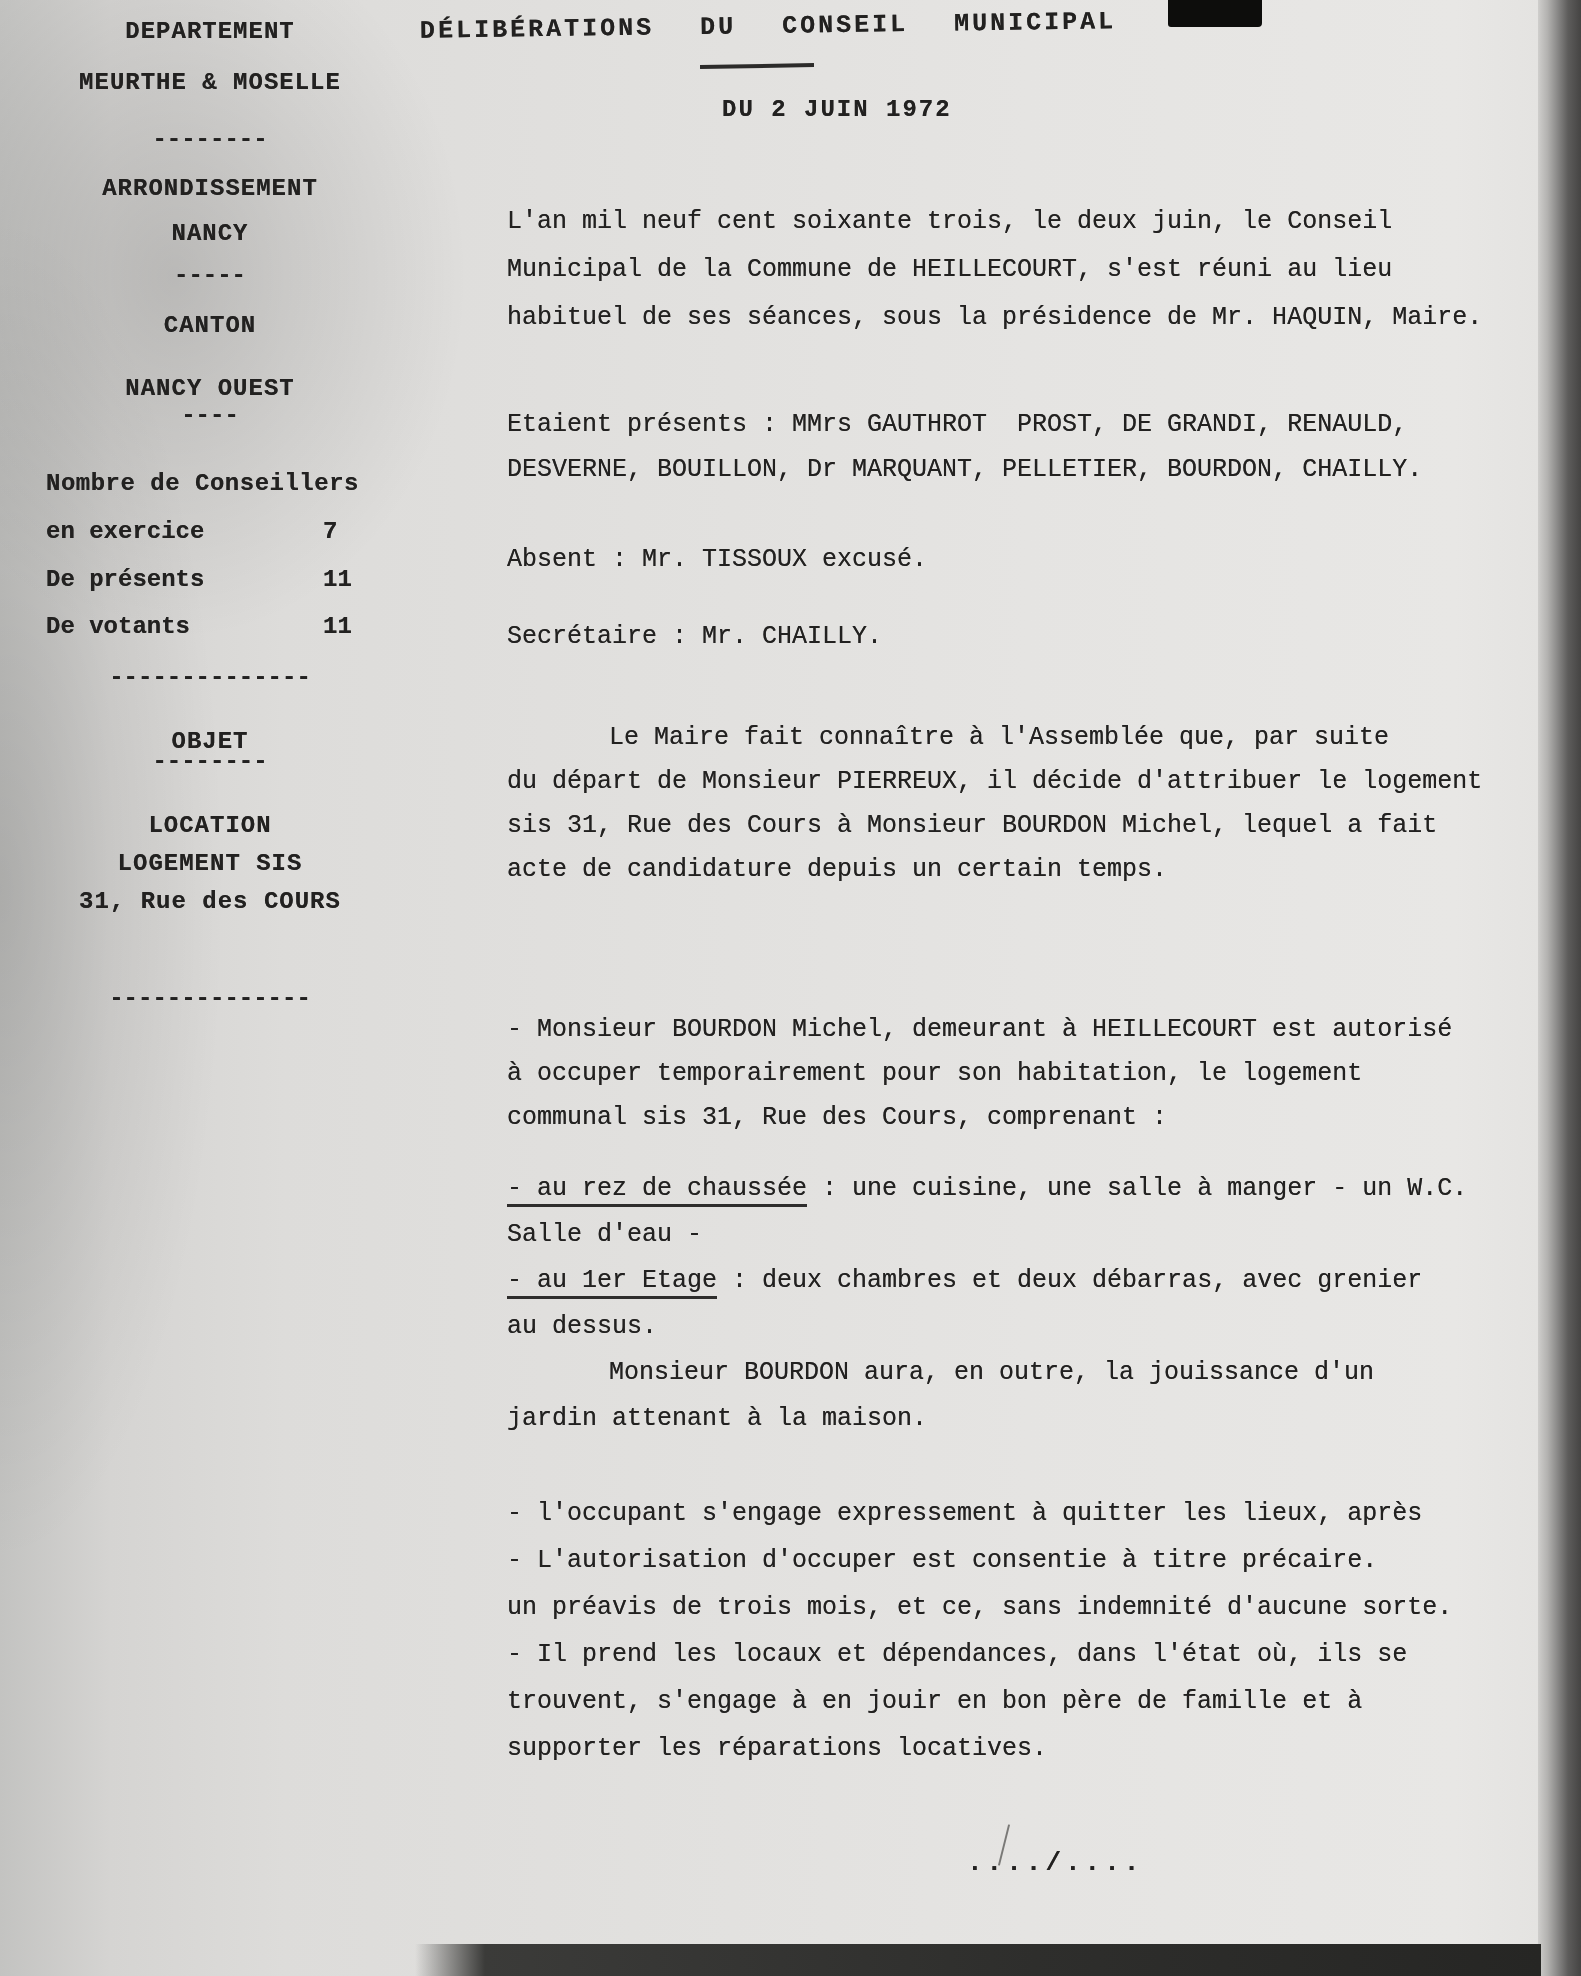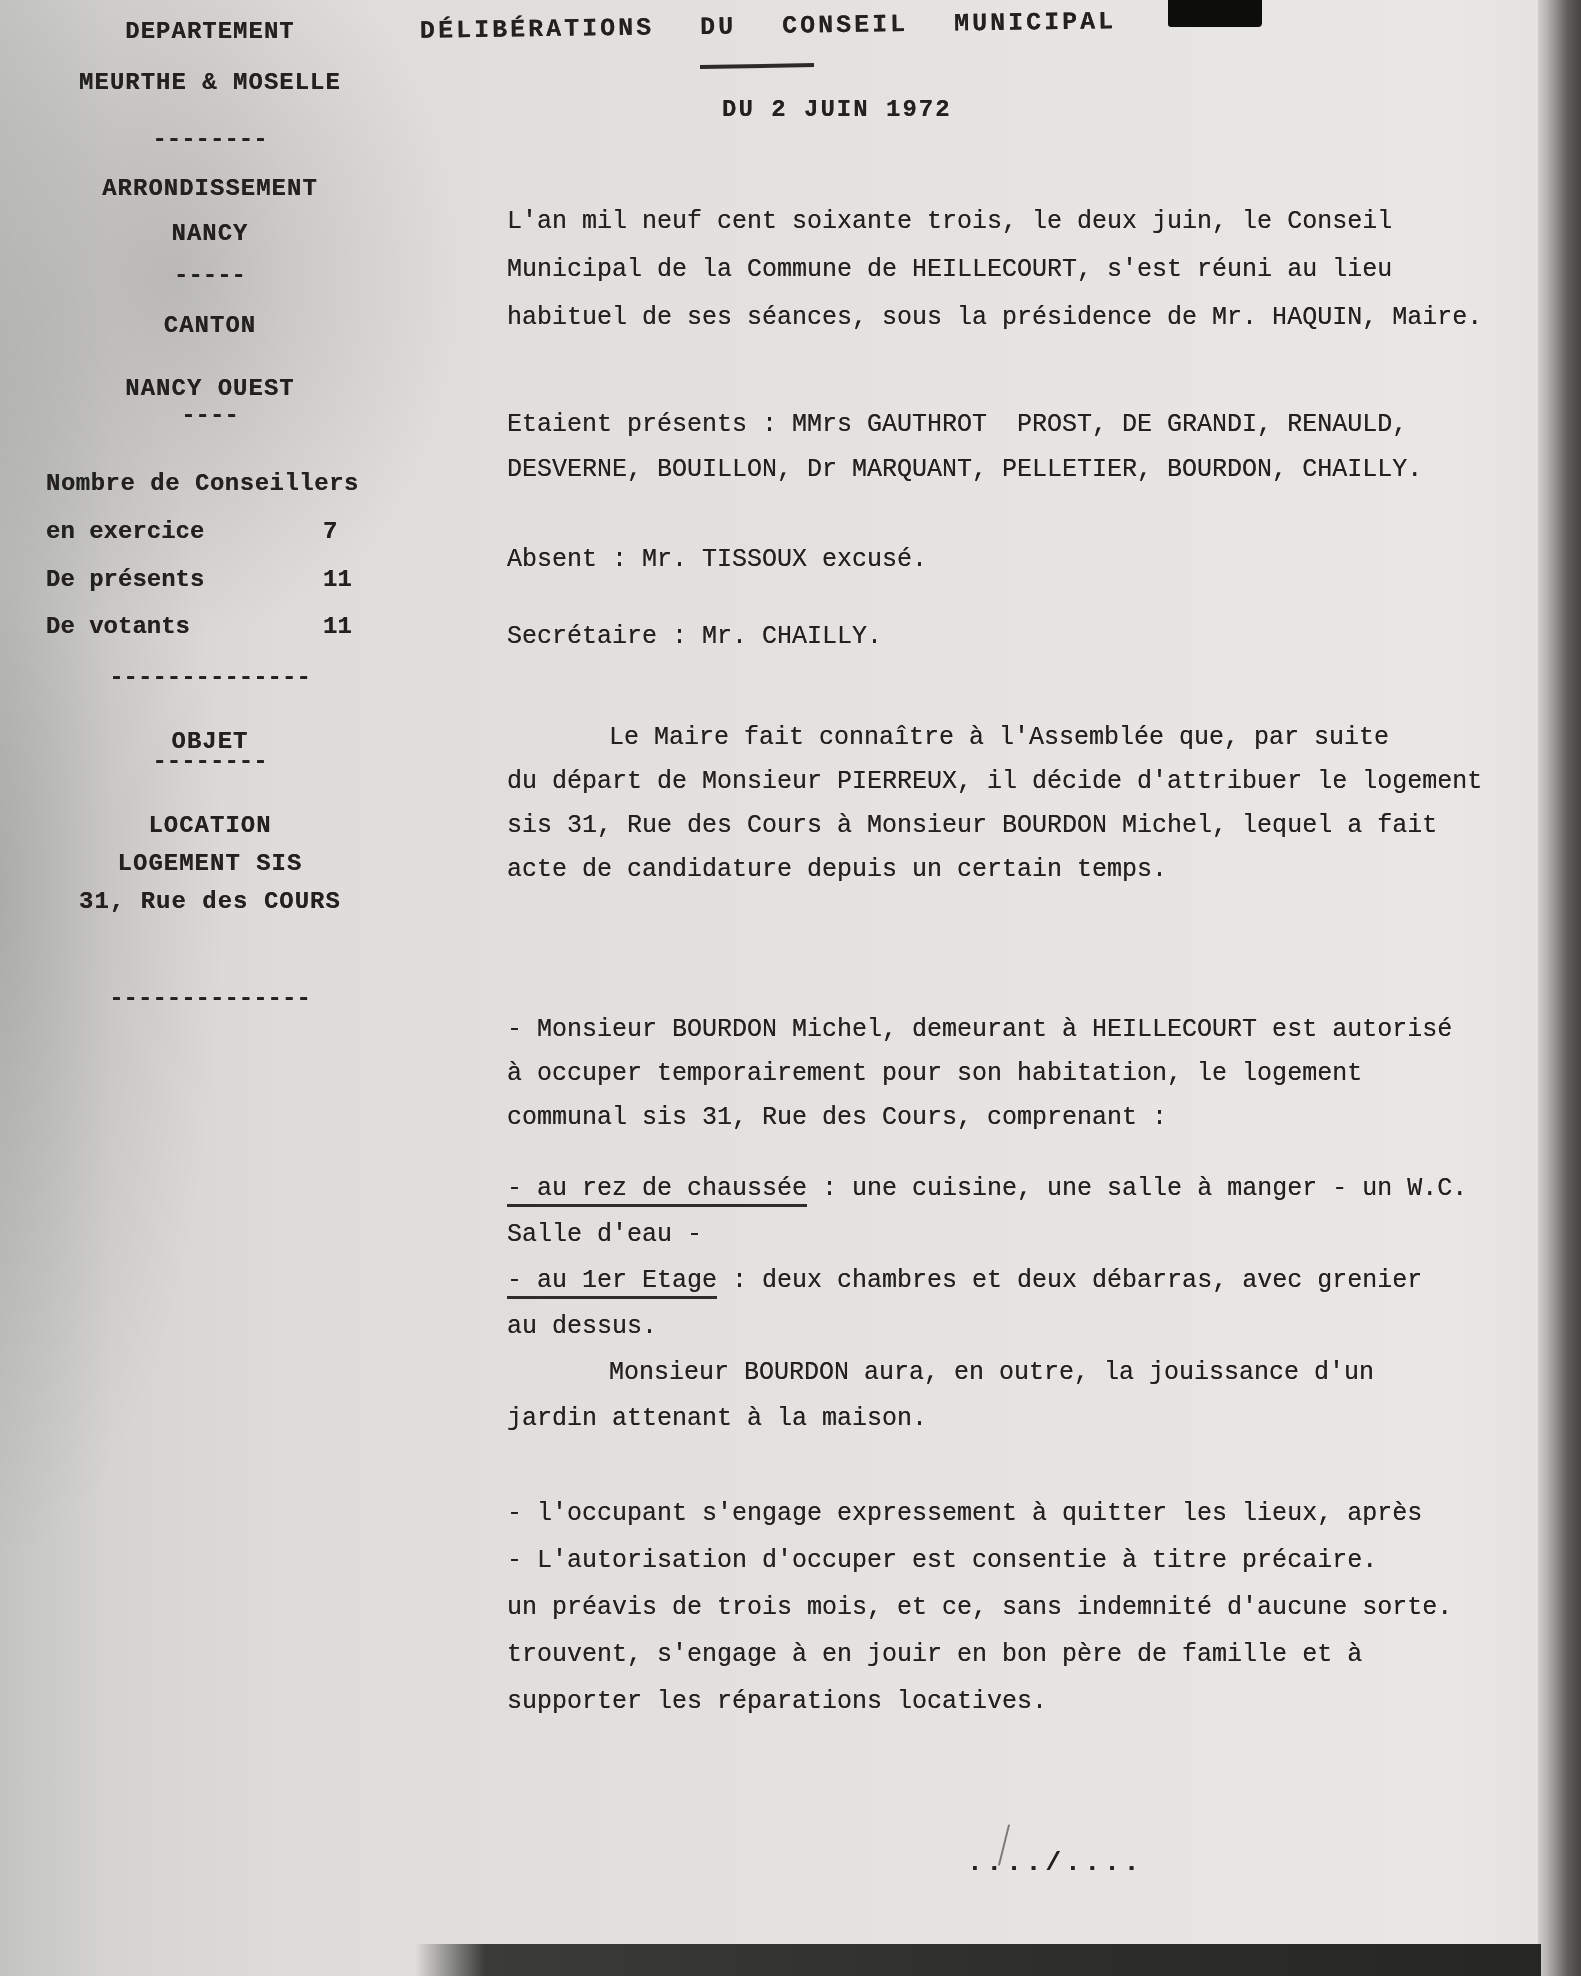--- a/index.html
+++ b/index.html
@@ -137,20 +137,21 @@
       <div class="line typew"><span class="u typew">- au 1er Etage</span><span class="typew"> : deux chambres et deux débarras, avec grenier</span></div>
       <div class="line typew">au dessus.</div>
       <div class="line typew indent">Monsieur BOURDON aura, en outre, la jouissance d'un</div>
       <div class="line typew">jardin attenant à la maison.</div>
     </div>
 
     <div class="block lh47" style="top:1490px">
       <div class="line typew">- l'occupant s'engage expressement à quitter les lieux, après</div>
       <div class="line typew">- L'autorisation d'occuper est consentie à titre précaire.</div>
       <div class="line typew">un préavis de trois mois, et ce, sans indemnité d'aucune sorte.</div>
+      <div class="line typew">- Il prend les locaux et dépendances, dans l'état où, ils se</div>
       <div class="line typew">trouvent, s'engage à en jouir en bon père de famille et à</div>
       <div class="line typew">supporter les réparations locatives.</div>
     </div>
 
     <div class="block" style="top:1848px;left:460px">
       <div class="line typew dots">..../....</div>
     </div>
 
   </div>
 </div>

